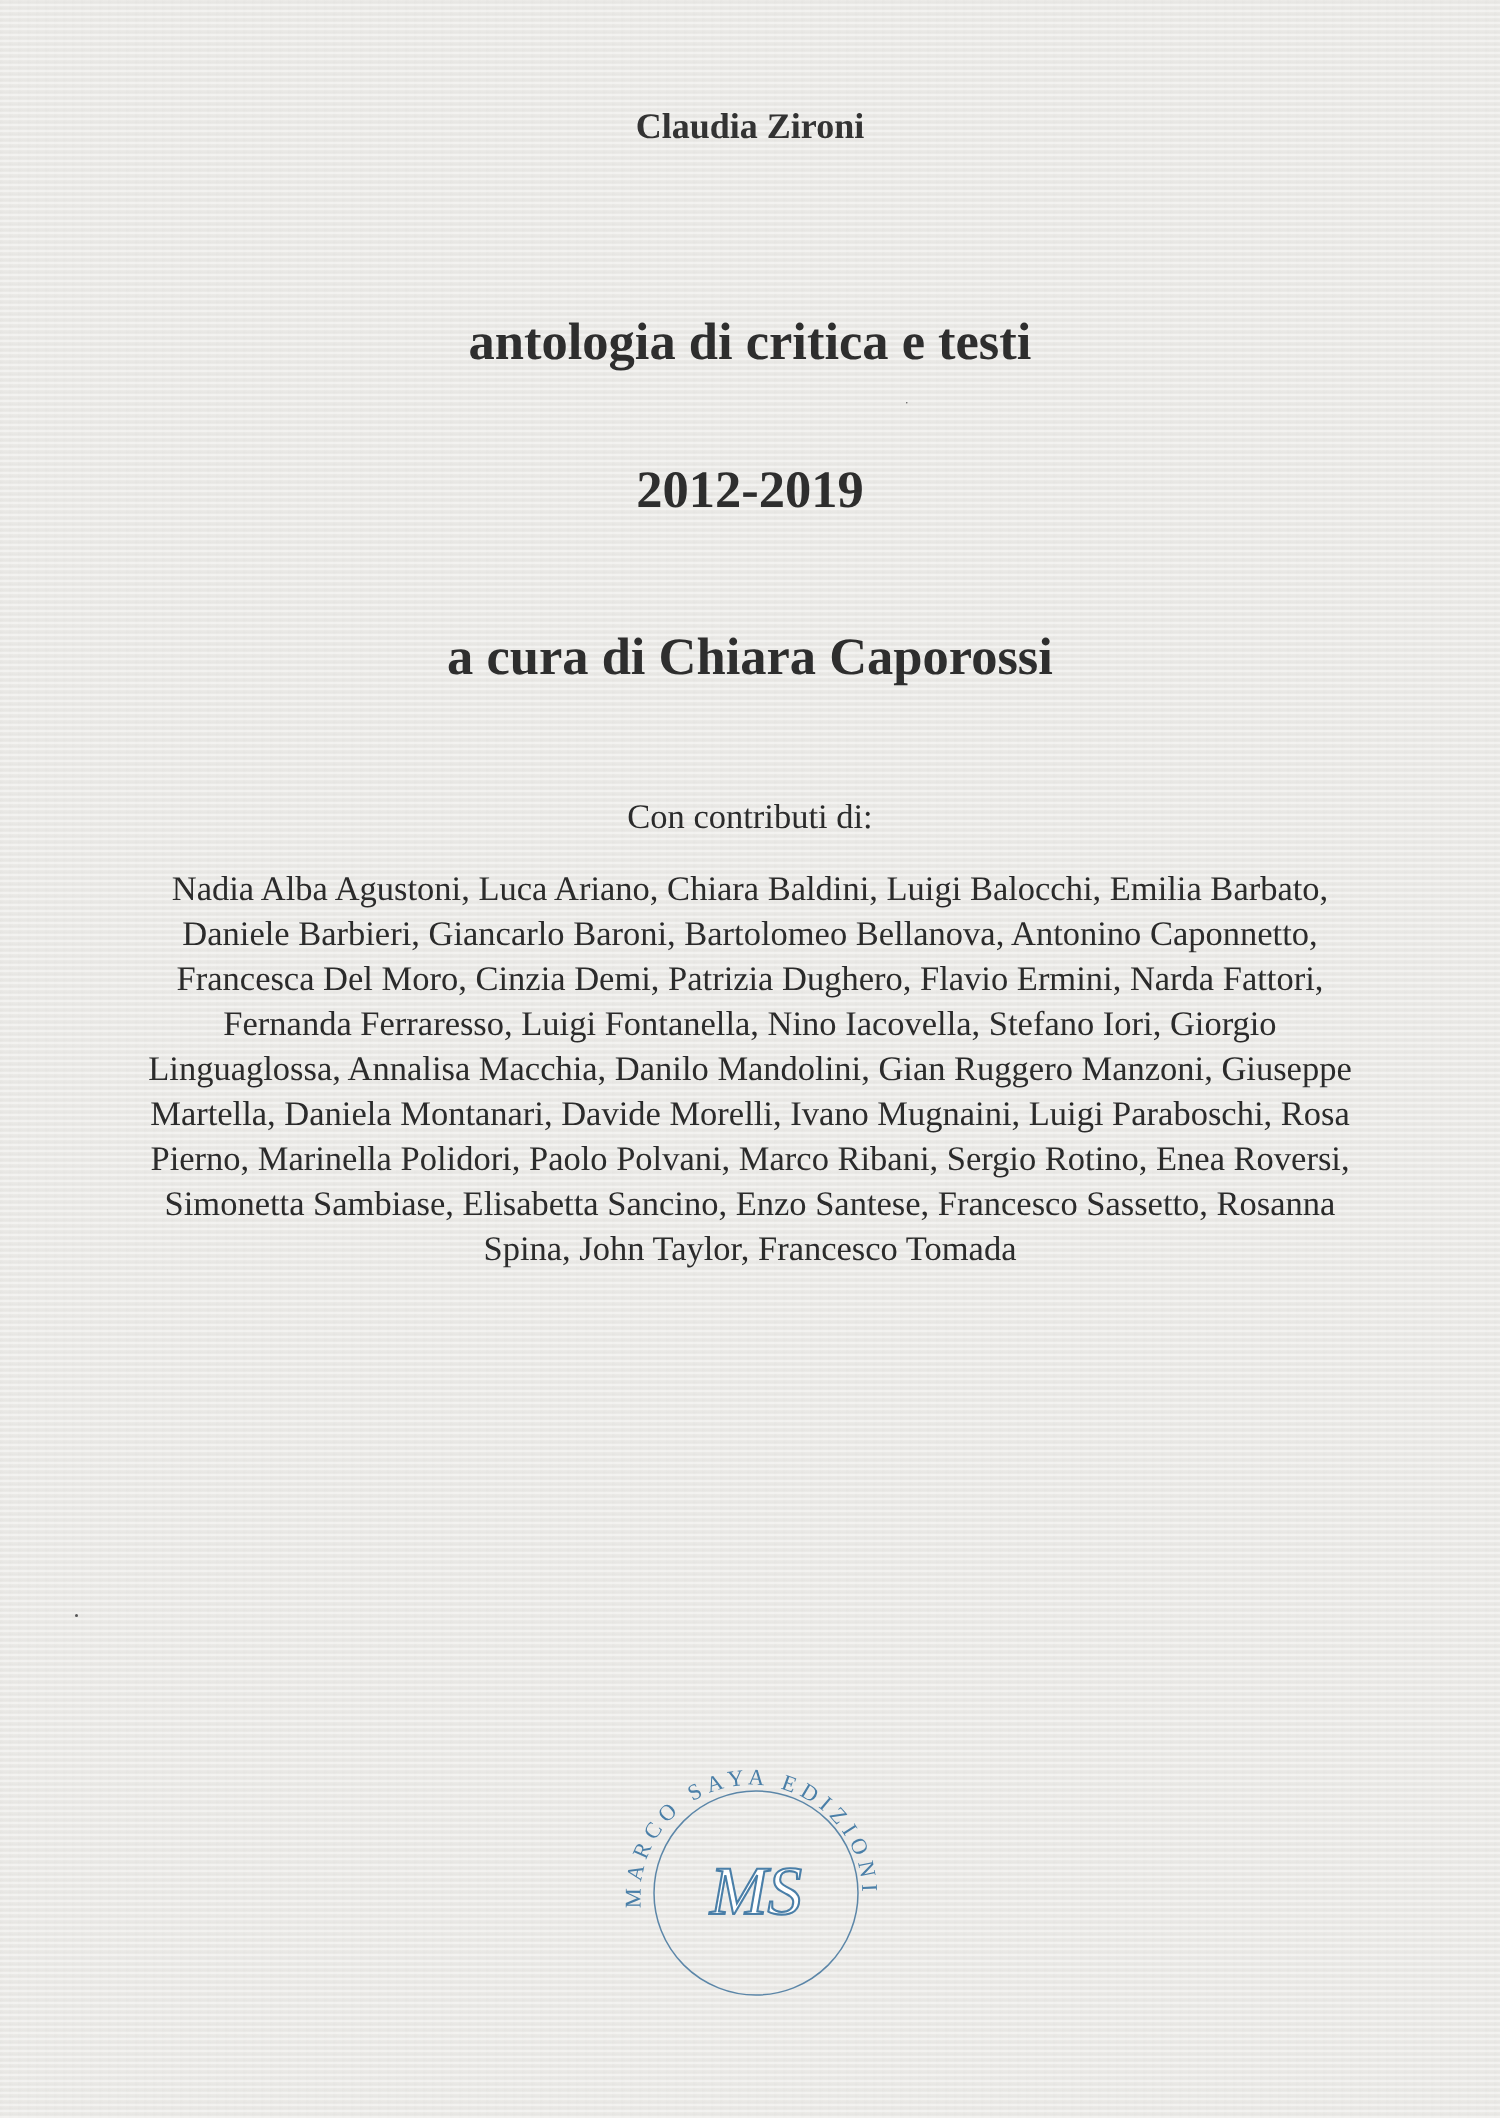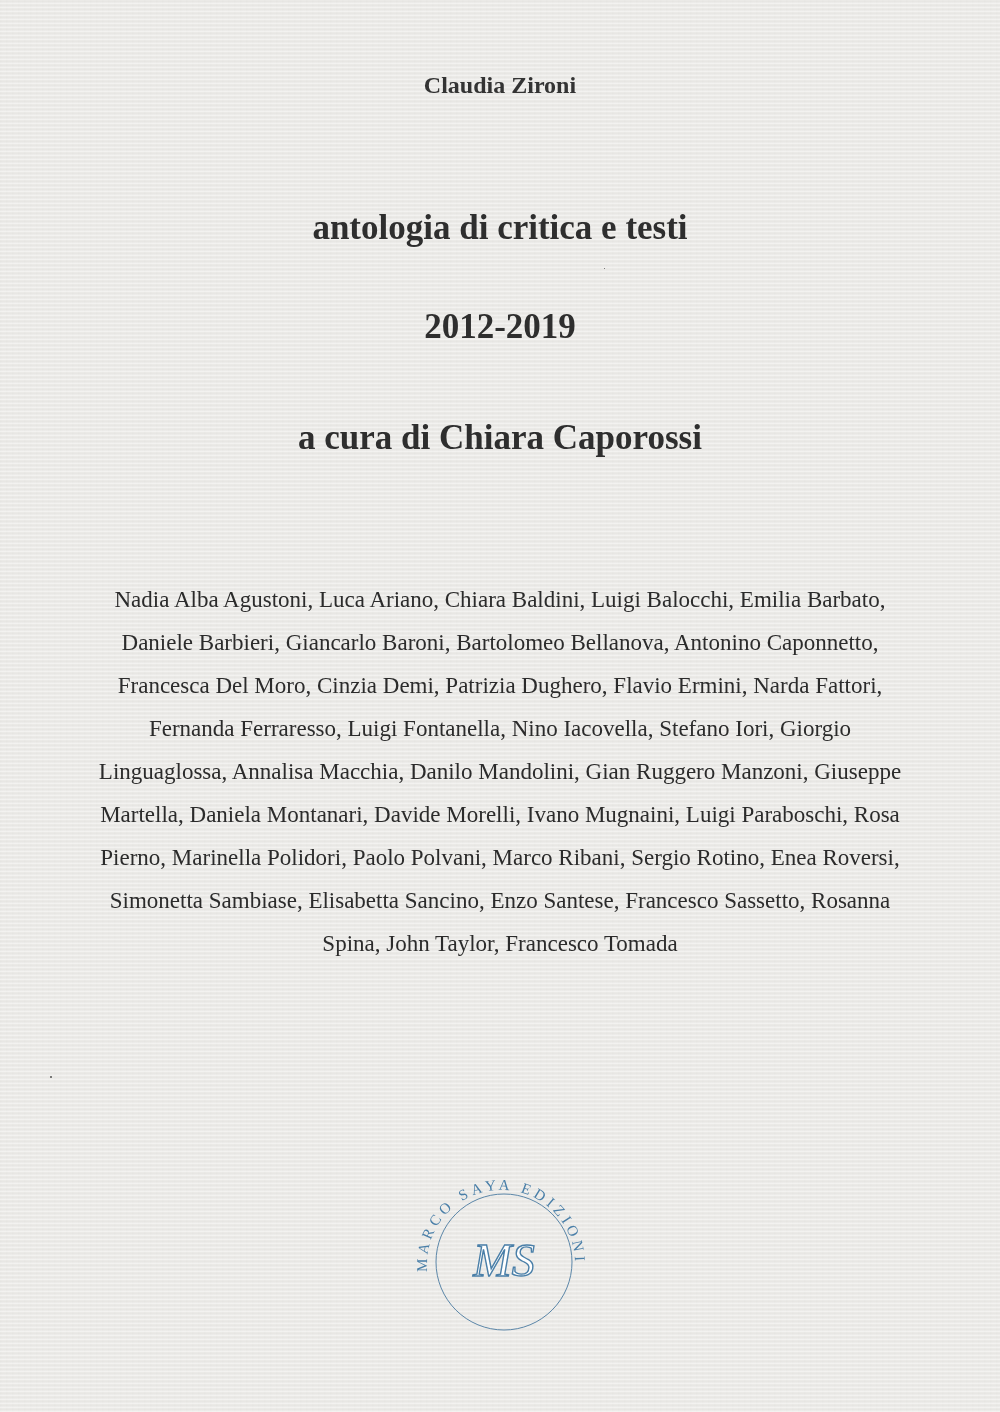--- a/index.html
+++ b/index.html
@@ -33,36 +33,37 @@
     .editor {
       position: absolute; top: 418px; left: 0; right: 0;
       font-size: 35px; font-weight: bold; color: #2e2e2e;
     }
     .contrib-label {
       position: absolute; top: 532px; left: 0; right: 0;
       font-size: 23px; color: #2b2b2b;
     }
     .contrib-list {
       position: absolute; top: 578px; left: 86px; right: 86px;
-      font-size: 23px; line-height: 43px; color: #2b2b2b;
+      font-size: 23px; line-height: 30px; color: #2b2b2b;
       text-align: center;
     }
     .logo {
       position: absolute; left: 408px; top: 1158px; width: 186px; height: 186px;
     }
     .scan-dot { position: absolute; width: 2px; height: 2px; background: #555; border-radius: 1px; }
   </style>
 </head>
 <body>
 
 <div class="page">
   <div class="author">Claudia Zironi</div>
   <div class="subtitle">antologia di critica e testi</div>
   <div class="years">2012-2019</div>
   <div class="editor">a cura di Chiara Caporossi</div>
+  <div class="contrib-label">Con contributi di:</div>
   <div class="contrib-list">Nadia Alba Agustoni, Luca Ariano, Chiara Baldini, Luigi Balocchi, Emilia Barbato, Daniele Barbieri, Giancarlo Baroni, Bartolomeo Bellanova, Antonino Caponnetto, Francesca Del Moro, Cinzia Demi, Patrizia Dughero, Flavio Ermini, Narda Fattori, Fernanda Ferraresso, Luigi Fontanella, Nino Iacovella, Stefano Iori, Giorgio Linguaglossa, Annalisa Macchia, Danilo Mandolini, Gian Ruggero Manzoni, Giuseppe Martella, Daniela Montanari, Davide Morelli, Ivano Mugnaini, Luigi Paraboschi, Rosa Pierno, Marinella Polidori, Paolo Polvani, Marco Ribani, Sergio Rotino, Enea Roversi, Simonetta Sambiase, Elisabetta Sancino, Enzo Santese, Francesco Sassetto, Rosanna Spina, John Taylor, Francesco Tomada</div>
 
   <div class="logo">
     <svg width="186" height="186" viewBox="0 0 186 186">
       <defs>
         <path id="arcPath" d="M 20 118 A 74 74 0 1 1 166 118"></path>
       </defs>
       <circle cx="96" cy="104" r="68" fill="none" stroke="#5b86a8" stroke-width="1"></circle>
       <text font-family="Liberation Serif, serif" font-size="15" fill="#4a7fa8" letter-spacing="4">
         <textPath href="#arcPath" startOffset="4">

